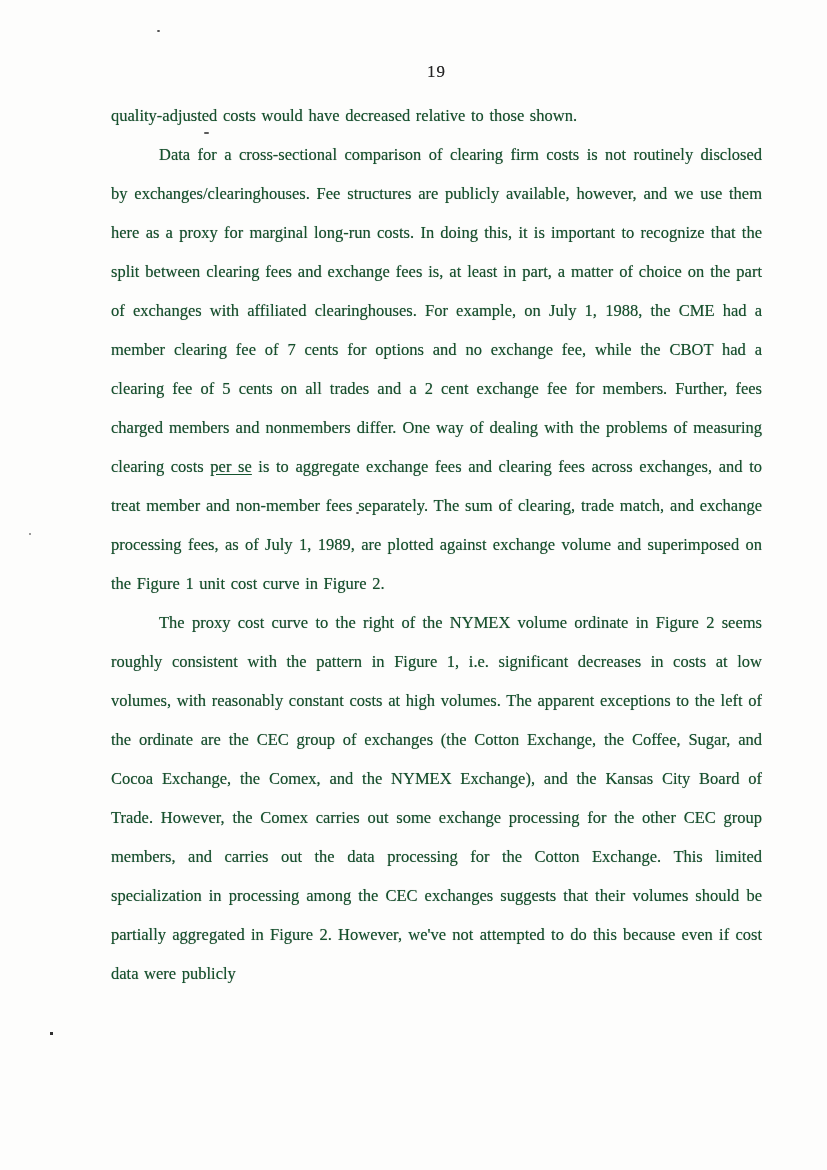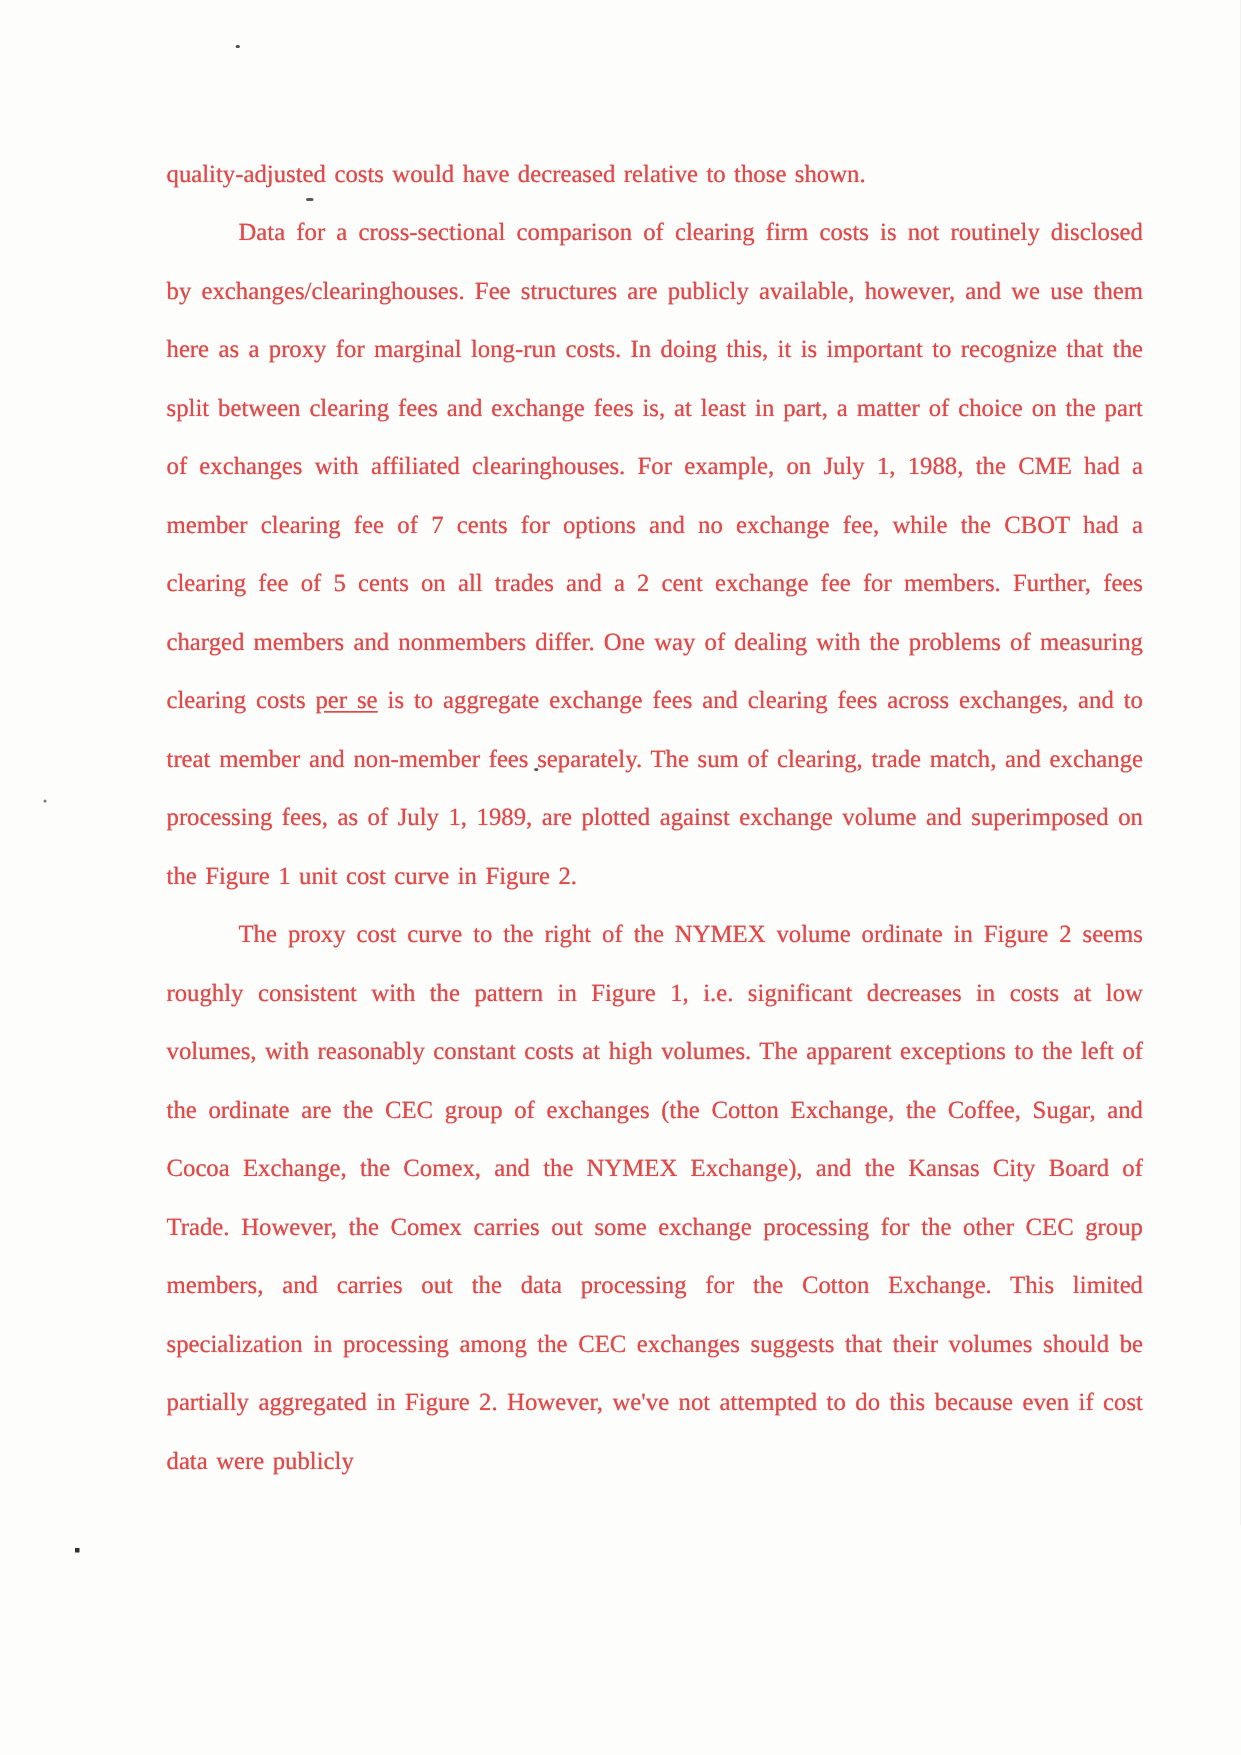--- a/index.html
+++ b/index.html
@@ -33,21 +33,21 @@
     top: 96px;
     left: 111px;
     width: 651px;
   }
   .para {
     margin: 0;
     font-size: 16.5px;
     line-height: 39px;
     text-align: justify;
     word-spacing: 1.5px;
-    color: #ef4444;
+    color: #14532d;
     text-shadow: 0 0 0.7px rgba(25,25,25,0.5);
   }
   .para.indent {
     text-indent: 48px;
   }
   .para u {
     text-underline-offset: 2px;
   }
   
   .speck {
@@ -59,20 +59,21 @@
   .speck.s2 { left: 204px; top: 132px; width: 5px; height: 2px; background:#5a5a5a; border-radius:1px; }
   .speck.s3 { left: 29px;  top: 533px; width: 2px; height: 2px; background:#7a7a7a; }
   .speck.s4 { left: 356px; top: 512px; width: 3px; height: 2px; background:#565656; }
   .speck.s5 { left: 50px;  top: 1032px; width: 3px; height: 3px; background:#303030; border-radius:0; }
 </style>
 </head>
 <body>
 
 <div class="page">
 
+  <div class="page-number">19</div>
 
   <div class="document-body">
       <p class="para"><span>quality-adjusted costs would have decreased relative to those shown.</span></p>
       <p class="para indent"><span>Data for a cross-sectional comparison of clearing firm costs is not routinely disclosed by exchanges/clearinghouses. Fee structures are publicly available, however, and we use them here as a proxy for marginal long-run costs. In doing this, it is important to recognize that the split between clearing fees and exchange fees is, at least in part, a matter of choice on the part of exchanges with affiliated clearinghouses. For example, on July 1, 1988, the CME had a member clearing fee of 7 cents for options and no exchange fee, while the CBOT had a clearing fee of 5 cents on all trades and a 2 cent exchange fee for members. Further, fees charged members and nonmembers differ. One way of dealing with the problems of measuring clearing costs </span><u>per se</u><span> is to aggregate exchange fees and clearing fees across exchanges, and to treat member and non-member fees separately. The sum of clearing, trade match, and exchange processing fees, as of July 1, 1989, are plotted against exchange volume and superimposed on the Figure 1 unit cost curve in Figure 2.</span></p>
       <p class="para indent"><span>The proxy cost curve to the right of the NYMEX volume ordinate in Figure 2 seems roughly consistent with the pattern in Figure 1, i.e. significant decreases in costs at low volumes, with reasonably constant costs at high volumes. The apparent exceptions to the left of the ordinate are the CEC group of exchanges (the Cotton Exchange, the Coffee, Sugar, and Cocoa Exchange, the Comex, and the NYMEX Exchange), and the Kansas City Board of Trade. However, the Comex carries out some exchange processing for the other CEC group members, and carries out the data processing for the Cotton Exchange. This limited specialization in processing among the CEC exchanges suggests that their volumes should be partially aggregated in Figure 2. However, we've not attempted to do this because even if cost data were publicly</span></p>
     </div>
 
   <span class="speck s1"></span>
   <span class="speck s2"></span>
   <span class="speck s3"></span>

